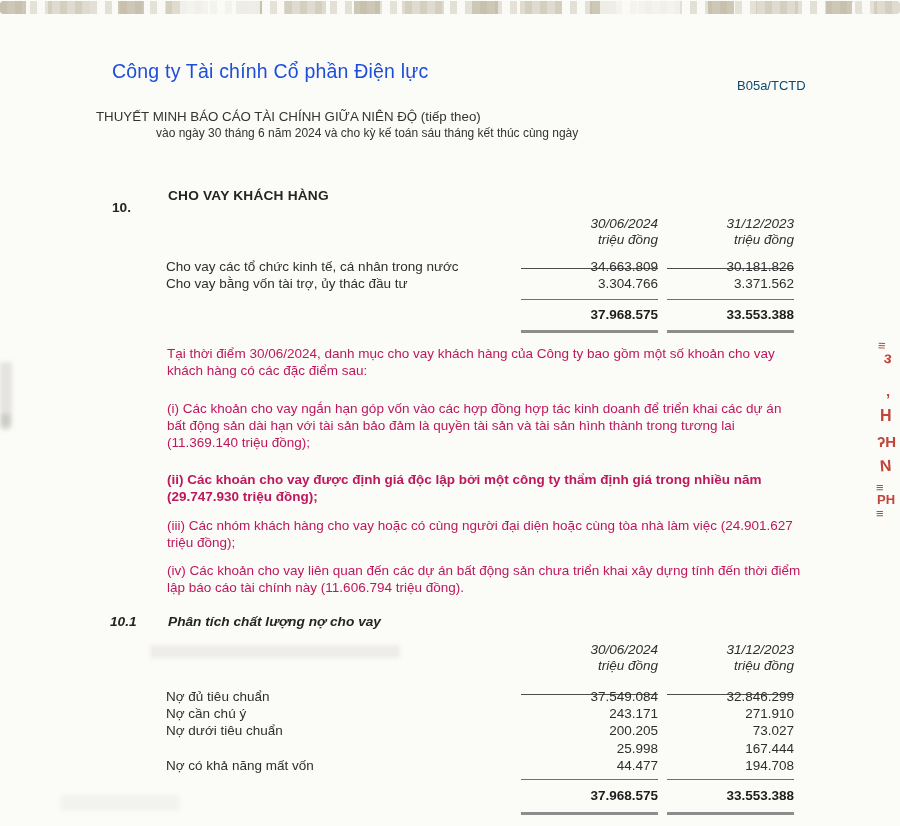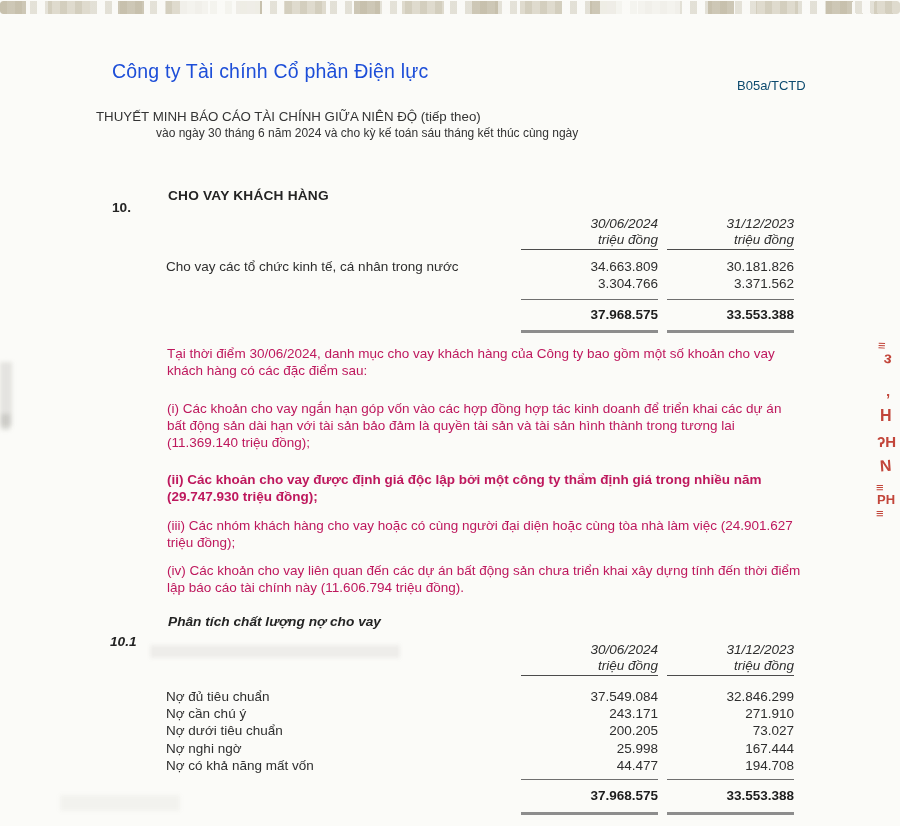--- a/index.html
+++ b/index.html
@@ -28,31 +28,31 @@
   }
 
   .company{left:112px;top:60px;font-size:19.5px;color:#1d4ed8;letter-spacing:.2px;}
   .formcode{left:737px;top:78px;font-size:13px;color:#0c4a6e;}
   .sub1{left:96px;top:109px;font-size:13.3px;color:#333;}
   .sub2{left:112px;top:126px;font-size:12px;color:#333;margin-left:44px;}
 
   .sec-num{left:112px;top:188px;font-size:13.7px;font-weight:bold;color:#242424;margin-top:12px;}
   .sec-title{left:168px;top:188px;font-size:13.7px;font-weight:bold;color:#242424;letter-spacing:.2px;}
 
-  .sec-num-i{left:110px;top:614px;font-size:13.7px;font-weight:bold;font-style:italic;color:#242424;margin-top:20px;}
+  .sec-num-i{left:110px;top:614px;font-size:13.7px;font-weight:bold;font-style:italic;color:#242424;}
   .sec-title-i{left:168px;top:614px;font-size:13.7px;font-weight:bold;font-style:italic;color:#242424;}
 
   
   .fin-table{left:166px;width:628px;font-size:13.5px;}
   .grid{display:grid;grid-template-columns:355px 137px 9px 127px;align-items:end;}
   .cell-label{grid-column:1;white-space:nowrap;}
   .cell-v1{grid-column:2;text-align:right;}
   .cell-v2{grid-column:4;text-align:right;}
   .thead .cell-v1,.thead .cell-v2{
-    font-style:italic;line-height:16px;padding-bottom:1px;
+    font-style:italic;line-height:16px;padding-bottom:20px;
     border-bottom:1.5px solid #4c4c4c;color:#2f2f2f;
   }
   .trow{line-height:17px;}
   .rule-thin .cell-v1,.rule-thin .cell-v2{border-top:1.8px solid #6f6f6f;height:0;}
   .rule-thick .cell-v1,.rule-thick .cell-v2{border-top:3px solid #8d8d8d;height:0;}
   .total-row{font-weight:bold;color:#1d1d1d;line-height:17px;}
 
   .t1-head{top:216px;}
   .t1-rows{top:258px;}
   .t1-rule{top:299px;}
@@ -117,20 +117,21 @@
   </div>
 </div>
 
 <div class="abs fin-table t1-rows">
   <div class="grid trow">
     <div class="cell-label">Cho vay các tổ chức kinh tế, cá nhân trong nước</div>
     <div class="cell-v1">34.663.809</div>
     <div class="cell-v2">30.181.826</div>
   </div>
   <div class="grid trow">
+    <div class="cell-label">Cho vay bằng vốn tài trợ, ủy thác đầu tư</div>
     <div class="cell-v1">3.304.766</div>
     <div class="cell-v2">3.371.562</div>
   </div>
 </div>
 
 <div class="abs fin-table t1-rule grid rule-thin">
   <div class="cell-v1"></div>
   <div class="cell-v2"></div>
 </div>
 
@@ -176,21 +177,20 @@
     <div class="cell-label">Nợ cần chú ý</div>
     <div class="cell-v1">243.171</div>
     <div class="cell-v2">271.910</div>
   </div>
   <div class="grid trow">
     <div class="cell-label">Nợ dưới tiêu chuẩn</div>
     <div class="cell-v1">200.205</div>
     <div class="cell-v2">73.027</div>
   </div>
   <div class="grid trow">
-    <div class="cell-label">Nợ nghi ngờ</div>
     <div class="cell-v1">25.998</div>
     <div class="cell-v2">167.444</div>
   </div>
   <div class="grid trow">
     <div class="cell-label">Nợ có khả năng mất vốn</div>
     <div class="cell-v1">44.477</div>
     <div class="cell-v2">194.708</div>
   </div>
 </div>
 

